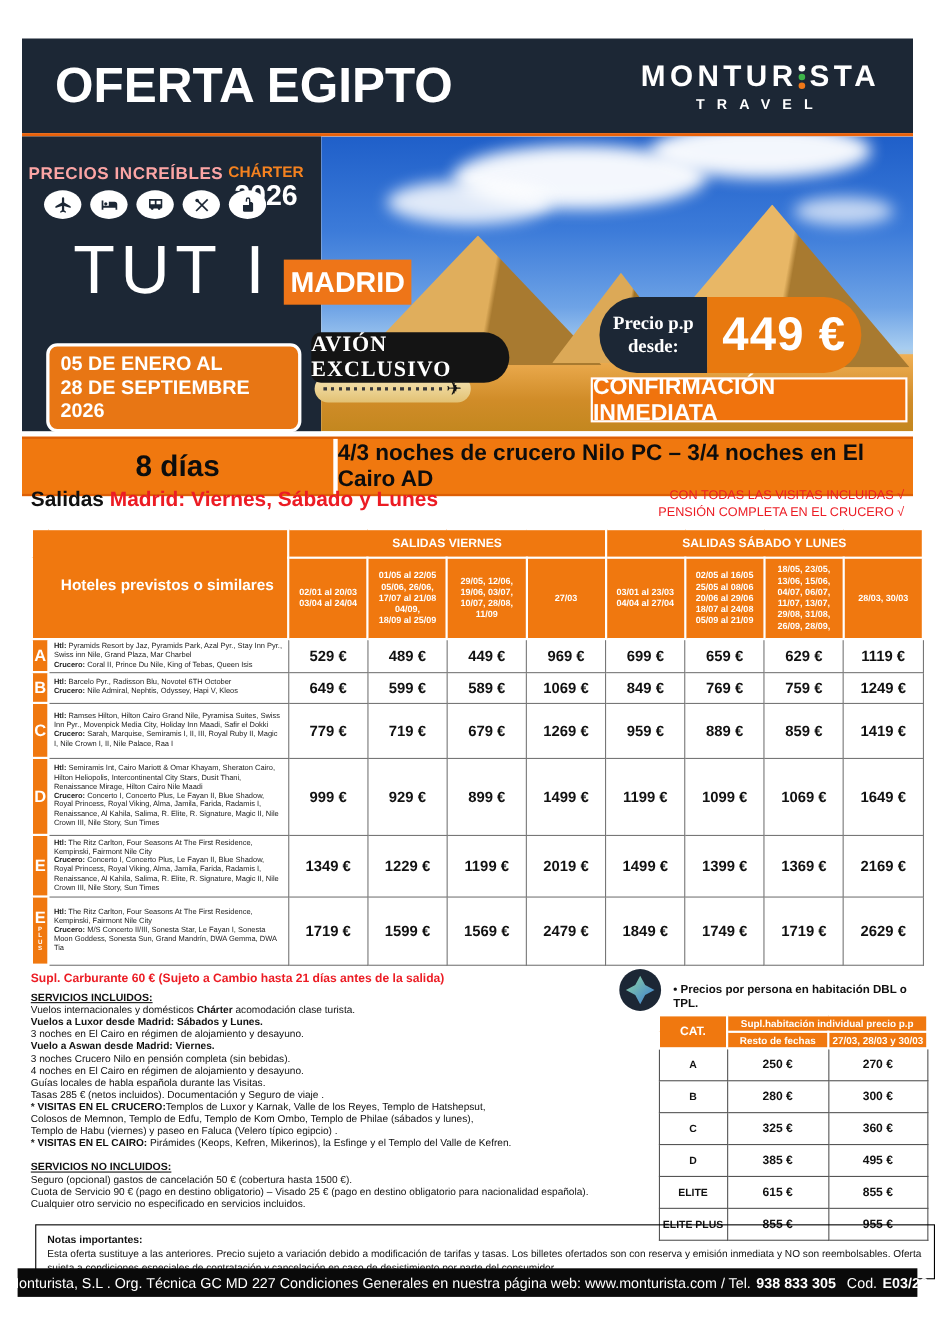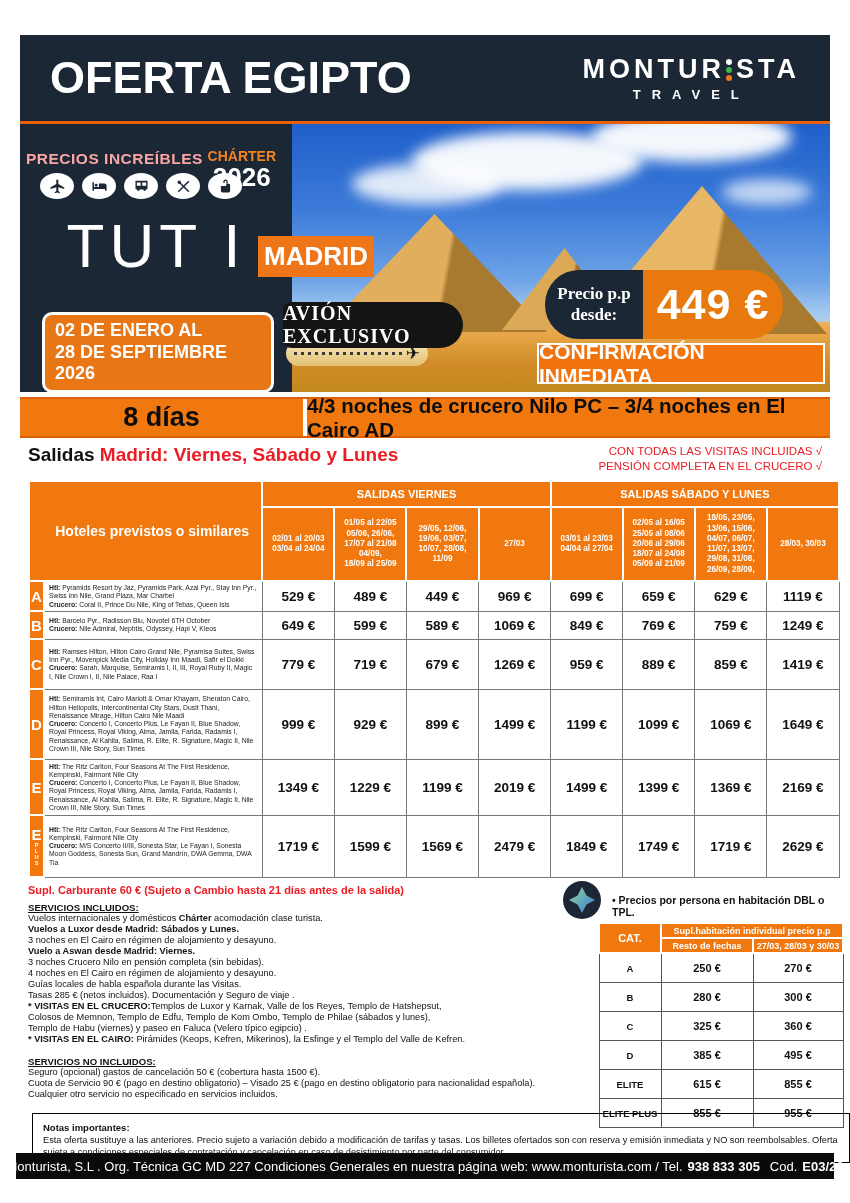--- a/index.html
+++ b/index.html
@@ -55,21 +55,21 @@
   .plane-glyph{color:#111;font-size:17px;margin-left:4px;}
   .pricecap{position:absolute;left:525px;top:133px;width:238px;height:69px;display:flex;z-index:6;margin-top:13px;}
   .pc-l{width:98px;background:#1C2735;border-radius:34px 0 0 34px;display:flex;flex-direction:column;align-items:center;justify-content:center;
         color:#fff;font-family:"Liberation Serif",serif;font-weight:bold;font-size:17px;line-height:1.2;}
   .pc-r{flex:1;background:#E8790F;border-radius:0 34px 34px 0;display:flex;align-items:center;justify-content:center;
         color:#fff;font-weight:bold;font-size:43px;letter-spacing:1px;}
   .confirm{position:absolute;left:517px;top:219px;width:288px;height:41px;background:#F0730D;border:2px solid #fff;z-index:6;
            display:flex;align-items:center;justify-content:center;color:#fff;font-weight:bold;font-size:21px;box-sizing:border-box;}
 
   
-  .daysbar{position:absolute;left:20px;top:397px;width:810px;height:41px;background:#F0780F;border-top:2px solid #dd5f05;border-bottom:2px solid #dd5f05;
+  .daysbar{position:absolute;left:20px;top:397px;width:810px;height:54px;background:#F0780F;border-top:2px solid #dd5f05;border-bottom:2px solid #dd5f05;
            display:flex;align-items:stretch;box-sizing:border-box;}
   .days{width:283px;display:flex;align-items:center;justify-content:center;font-size:27px;font-weight:bold;color:#0d0d0d;}
   .days-div{width:4px;background:#fff;}
   .days-desc{flex:1;display:flex;align-items:center;justify-content:center;font-size:20.5px;font-weight:bold;color:#0d0d0d;}
 
   
   .salidas{position:absolute;left:28px;top:444px;width:794px;display:flex;justify-content:space-between;align-items:flex-start;}
   .sal-left{font-size:19px;font-weight:bold;}
   .sal-left .red{color:#EC1C24;}
   .sal-right{text-align:right;color:#EC1C24;font-weight:normal;font-size:11.5px;line-height:1.3;}
@@ -173,21 +173,21 @@
                 <rect x="5.5" y="8" width="13" height="12.5" rx="2"></rect>
               </svg>
           </span>
         </div>
         <div class="charter">
           <div class="charter-l">CHÁRTER</div>
           <div class="charter-y">2026</div>
         </div>
         <div class="product">TUT I</div>
         <div class="datebox">
-          <div>02 DE ENERO AL</div>
+          <div>05 DE ENERO AL</div>
           <div>28 DE SEPTIEMBRE 2026</div>
         </div>
       </div>
 
       <div class="photo">
         <div class="sky"></div>
         <div class="cloud c1"></div>
         <div class="cloud c2"></div>
         <div class="cloud c3"></div>
         <div class="cloud c4"></div>

